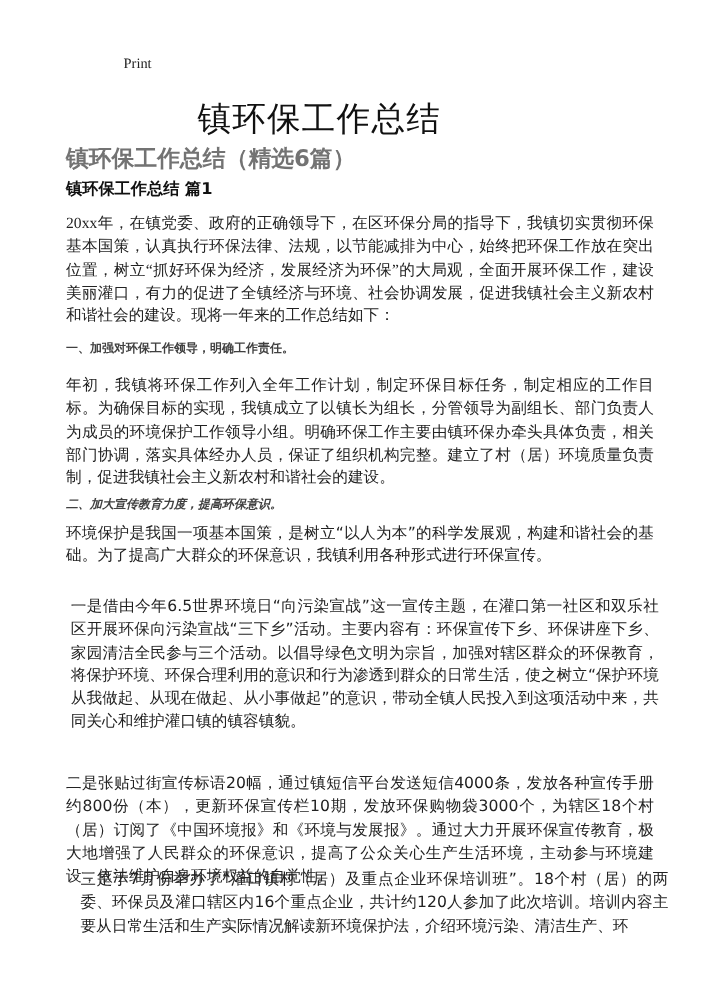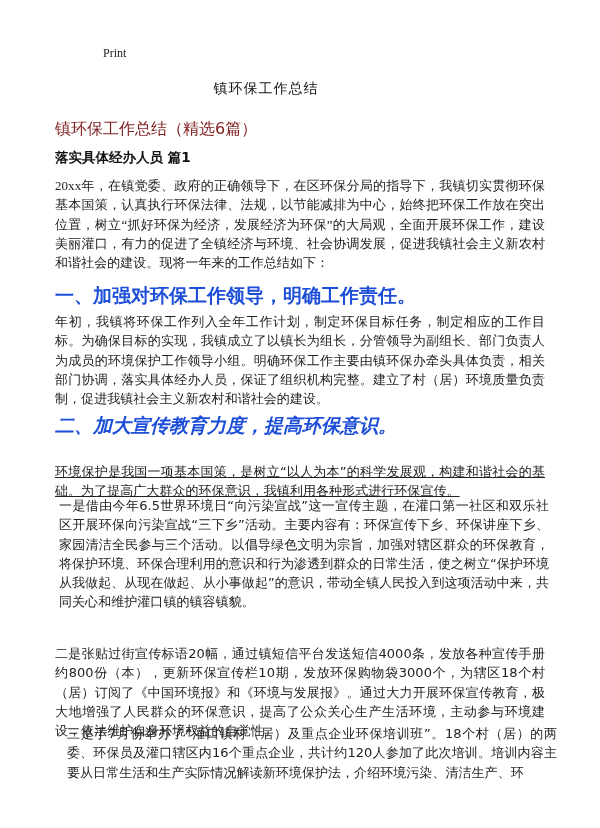--- a/index.html
+++ b/index.html
@@ -8,55 +8,55 @@
     font-family: "DejaVu Sans", "Liberation Sans", sans-serif;
     color: #1a1a1a;
   }
   .print-label {
     position: absolute; left: 55px; top: 46px;
     font-family: "Liberation Serif", "DejaVu Serif", serif;
     font-size: 12px; color: #222; margin-left: 48px;
   }
   .doc-title {
     position: absolute; left: 0; width: 532px; top: 80px;
-    text-align: center; font-size: 14px; color: #111; letter-spacing: 1px;
+    text-align: center; font-size: 28px; color: #111; letter-spacing: 1px;
   }
   .subtitle {
-    position: absolute; left: 55px; top: 119px; font-size: 16px; color: #7f1d1d;
+    position: absolute; left: 55px; top: 119px; font-size: 19px; color: #737373; font-weight: bold;
   }
   .part-heading {
     position: absolute; left: 55px; top: 149px; font-size: 13.5px; font-weight: bold; color: #111;
   }
   .para {
     position: absolute; left: 55px; width: 490px;
     font-size: 13px; line-height: 19.3px; color: #222;
     text-align: justify; letter-spacing: 0.05px;
   }
   .section-heading {
-    position: absolute; left: 55px; font-size: 19px; font-weight: bold; color: #1d4ed8;
+    position: absolute; left: 55px; font-size: 10px; font-weight: bold; color: #404040;
   }
 </style>
 </head>
 <body>
 
 <div class="print-label">Print</div>
 
 <h1 class="doc-title" style="margin:0;font-weight:normal;">镇环保工作总结</h1>
 
 <div class="subtitle">镇环保工作总结（精选6篇）</div>
 
-<div class="part-heading">落实具体经办人员 篇1</div>
+<div class="part-heading">镇环保工作总结 篇1</div>
 
 <p class="para" style="top:176px;margin:0;font-family:Liberation Serif, serif;">20xx年，在镇党委、政府的正确领导下，在区环保分局的指导下，我镇切实贯彻环保基本国策，认真执行环保法律、法规，以节能减排为中心，始终把环保工作放在突出位置，树立“抓好环保为经济，发展经济为环保”的大局观，全面开展环保工作，建设美丽灌口，有力的促进了全镇经济与环境、社会协调发展，促进我镇社会主义新农村和谐社会的建设。现将一年来的工作总结如下：</p>
 
 <div class="section-heading" style="top:283px;">一、加强对环保工作领导，明确工作责任。</div>
 
 <p class="para" style="top:312px;margin:0;">年初，我镇将环保工作列入全年工作计划，制定环保目标任务，制定相应的工作目标。为确保目标的实现，我镇成立了以镇长为组长，分管领导为副组长、部门负责人为成员的环境保护工作领导小组。明确环保工作主要由镇环保办牵头具体负责，相关部门协调，落实具体经办人员，保证了组织机构完整。建立了村（居）环境质量负责制，促进我镇社会主义新农村和谐社会的建设。</p>
 
 <div class="section-heading" style="top:413px;font-style:italic;">二、加大宣传教育力度，提高环保意识。</div>
 
-<p class="para" style="top:462px;margin:0;text-decoration:underline;">环境保护是我国一项基本国策，是树立“以人为本”的科学发展观，构建和谐社会的基础。为了提高广大群众的环保意识，我镇利用各种形式进行环保宣传。</p>
+<p class="para" style="top:435px;margin:0;">环境保护是我国一项基本国策，是树立“以人为本”的科学发展观，构建和谐社会的基础。为了提高广大群众的环保意识，我镇利用各种形式进行环保宣传。</p>
 
 <p class="para" style="top:492px;margin:4px;">一是借由今年6.5世界环境日“向污染宣战”这一宣传主题，在灌口第一社区和双乐社区开展环保向污染宣战“三下乡”活动。主要内容有：环保宣传下乡、环保讲座下乡、家园清洁全民参与三个活动。以倡导绿色文明为宗旨，加强对辖区群众的环保教育，将保护环境、环保合理利用的意识和行为渗透到群众的日常生活，使之树立“保护环境从我做起、从现在做起、从小事做起”的意识，带动全镇人民投入到这项活动中来，共同关心和维护灌口镇的镇容镇貌。</p>
 
 <p class="para" style="top:644px;margin:0;">二是张贴过街宣传标语20幅，通过镇短信平台发送短信4000条，发放各种宣传手册约800份（本），更新环保宣传栏10期，发放环保购物袋3000个，为辖区18个村（居）订阅了《中国环境报》和《环境与发展报》。通过大力开展环保宣传教育，极大地增强了人民群众的环保意识，提高了公众关心生产生活环境，主动参与环境建设，依法维护自身环境权益的自觉性。</p>
 
 <p class="para" style="top:712px;margin:12px;">三是于7月份举办了“灌口镇村（居）及重点企业环保培训班”。18个村（居）的两委、环保员及灌口辖区内16个重点企业，共计约120人参加了此次培训。培训内容主要从日常生活和生产实际情况解读新环境保护法，介绍环境污染、清洁生产、环</p>
 
 </body></html>

